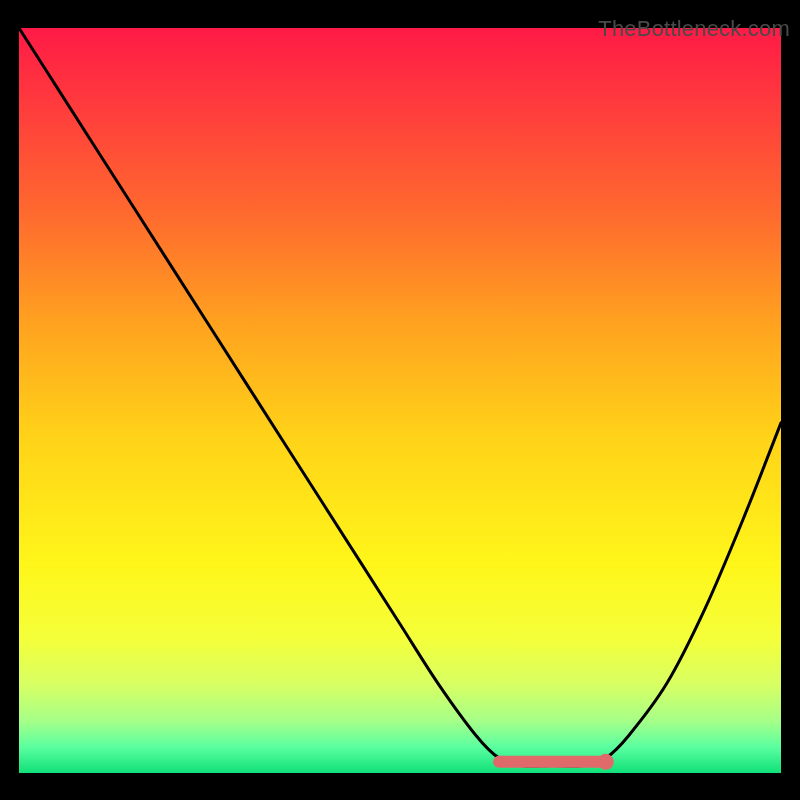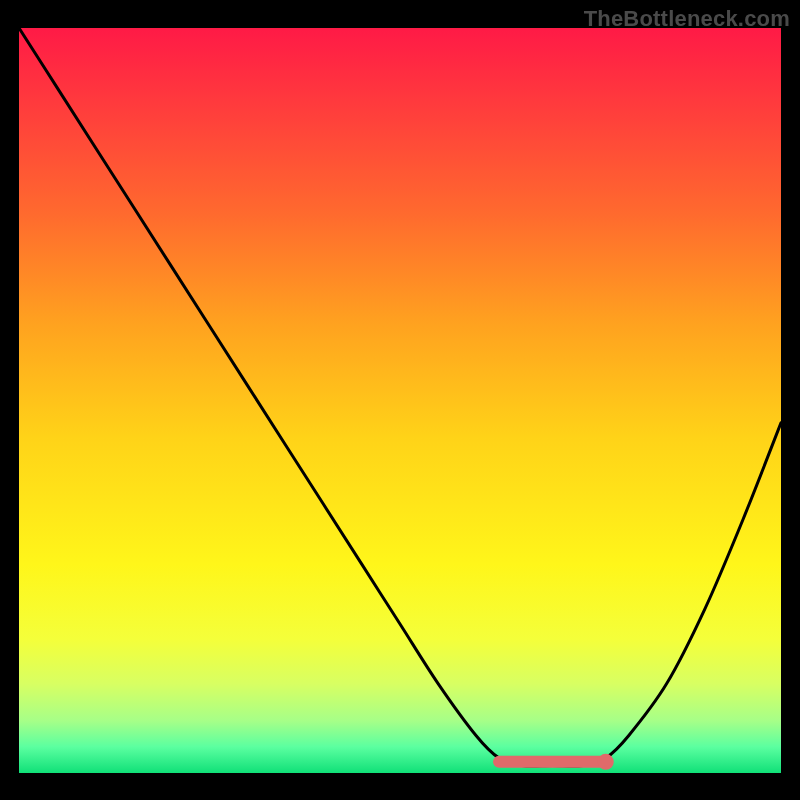--- a/index.html
+++ b/index.html
@@ -11,25 +11,25 @@
     overflow: hidden;
   }
   .chart-container {
     position: relative;
     width: 800px;
     height: 800px;
     background: #000;
   }
   .watermark {
     position: absolute;
-    top: 6px;
+    top: 16px;
     right: 10px;
     font-family: Arial, Helvetica, sans-serif;
     font-size: 22px;
-    font-weight: 700;
+    font-weight: 400;
     color: #4a4a4a;
     z-index: 10;
     letter-spacing: 0.2px;
   }
   .plot-area {
     position: absolute;
     left: 19px;
     top: 28px;
     width: 762px;
     height: 745px;

